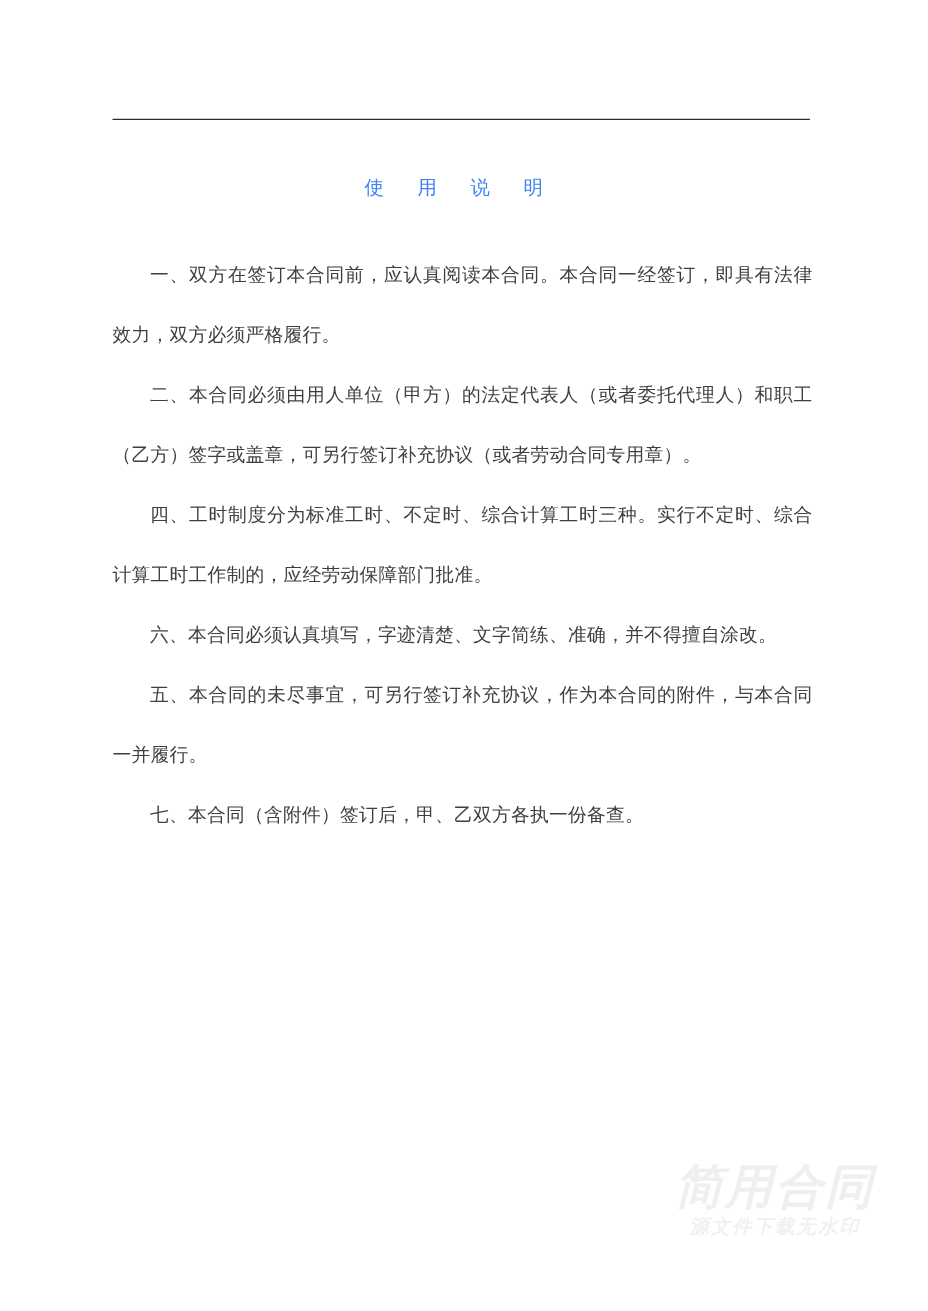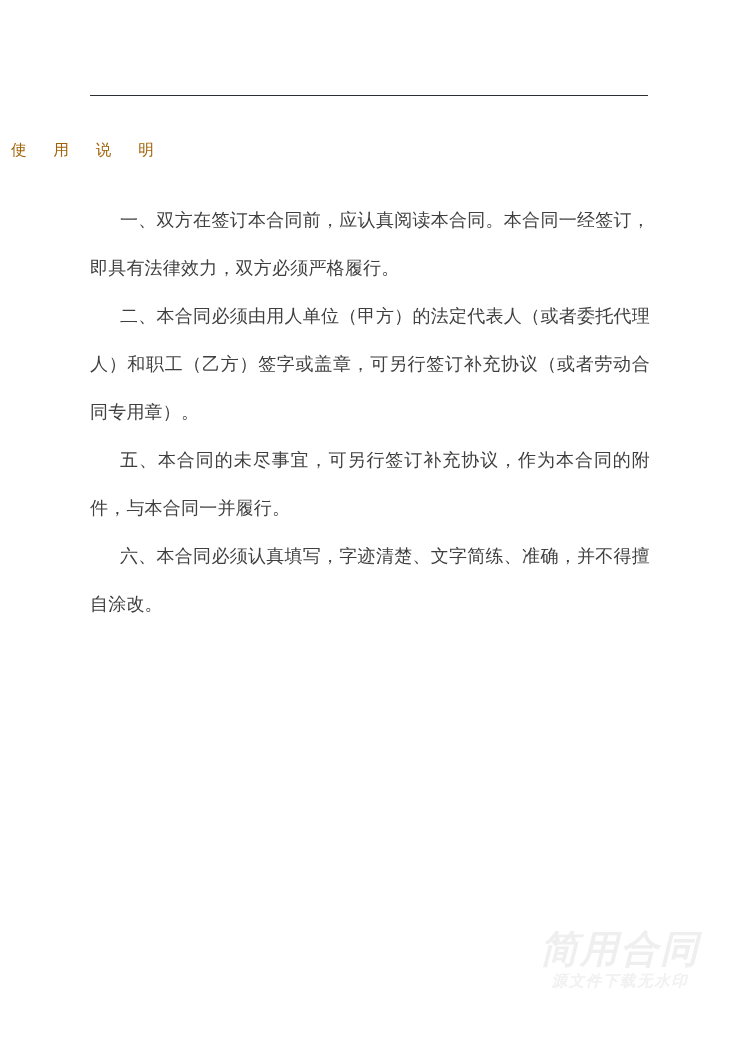--- a/index.html
+++ b/index.html
@@ -32,38 +32,38 @@
     height: 0;
     border-top: 1.6px solid #2a2f36;
   }
 
   
   .doc-title {
     position: absolute;
     left: 0;
     right: 16px;
     top: 140px;
-    text-align: left;
+    text-align: center;
     font-size: 15.5px;
     letter-spacing: 11px;
     text-indent: 11px;
-    color: #a16207;
+    color: #3b82f6;
     font-family: "DejaVu Serif", "Liberation Serif", serif;
   }
 
   
   .body-block {
     position: absolute;
     left: 90px;
     top: 196px;
     width: 560px;
   }
 
   .clause {
-    font-size: 18px;
+    font-size: 15px;
     line-height: 48px;
     text-indent: 30px;
     text-align: justify;
     text-justify: inter-ideograph;
     color: #3f3f3f;
     margin: 0 0 0 0;
     letter-spacing: 0.2px;
   }
 
   
@@ -99,22 +99,24 @@
 
 <div class="page">
 
   <div class="header-rule"></div>
 
   <div class="doc-title">使 用 说 明</div>
 
   <div class="body-block">
     <p class="clause">一、双方在签订本合同前，应认真阅读本合同。本合同一经签订，即具有法律效力，双方必须严格履行。</p>
     <p class="clause">二、本合同必须由用人单位（甲方）的法定代表人（或者委托代理人）和职工（乙方）签字或盖章，可另行签订补充协议（或者劳动合同专用章）。</p>
+    <p class="clause">四、工时制度分为标准工时、不定时、综合计算工时三种。实行不定时、综合计算工时工作制的，应经劳动保障部门批准。</p>
+    <p class="clause">六、本合同必须认真填写，字迹清楚、文字简练、准确，并不得擅自涂改。</p>
     <p class="clause">五、本合同的未尽事宜，可另行签订补充协议，作为本合同的附件，与本合同一并履行。</p>
-    <p class="clause">六、本合同必须认真填写，字迹清楚、文字简练、准确，并不得擅自涂改。</p>
+    <p class="clause">七、本合同（含附件）签订后，甲、乙双方各执一份备查。</p>
   </div>
 
   <div class="watermark">
     <div class="watermark-main">简用合同</div>
     <div class="watermark-sub">源文件下载无水印</div>
   </div>
 
 </div>
 
 </body></html>

